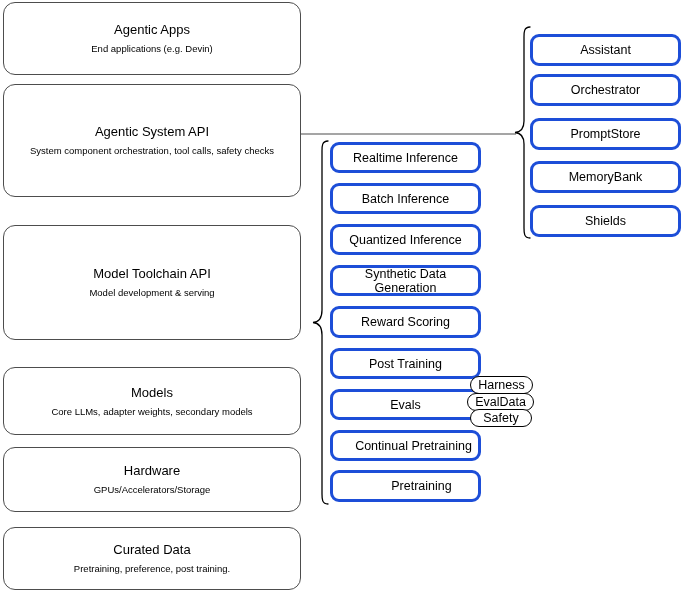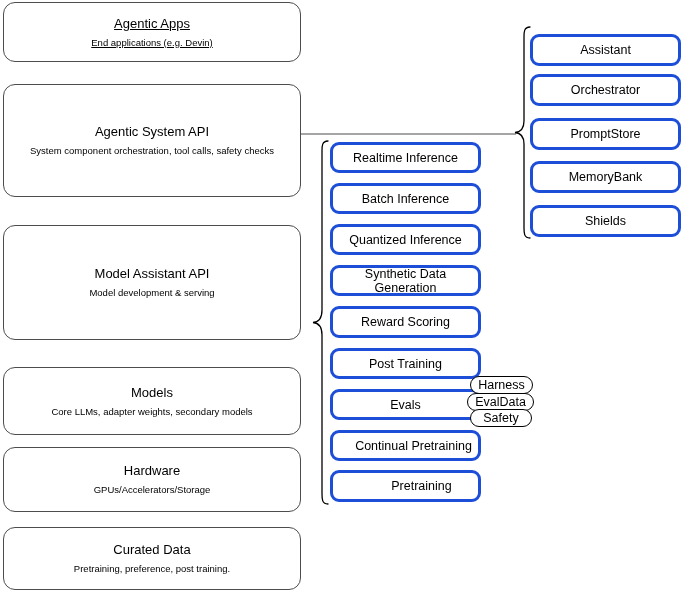--- a/index.html
+++ b/index.html
@@ -26,32 +26,32 @@
 
   .brace{position:absolute;z-index:4;}
   .brace svg{display:block;overflow:visible;}
   .connector{position:absolute;z-index:2;}
 </style>
 </head>
 <body>
 
 <div id="stage">
 
-  <div class="box" style="left:3px;top:2px;width:298px;height:60px;text-decoration:underline;">
+  <div class="box" style="left:3px;top:2px;width:298px;height:73px;">
     <div class="ttl">Agentic Apps</div>
     <div class="sub">End applications (e.g. Devin)</div>
   </div>
 
   <div class="box" style="left:3px;top:84px;width:298px;height:113px;">
     <div class="ttl">Agentic System API</div>
     <div class="sub">System component orchestration, tool calls, safety checks</div>
   </div>
 
   <div class="box" style="left:3px;top:225px;width:298px;height:115px;">
-    <div class="ttl">Model Assistant API</div>
+    <div class="ttl">Model Toolchain API</div>
     <div class="sub">Model development &amp; serving</div>
   </div>
 
   <div class="box" style="left:3px;top:367px;width:298px;height:68px;">
     <div class="ttl">Models</div>
     <div class="sub">Core LLMs, adapter weights, secondary models</div>
   </div>
 
   <div class="box" style="left:3px;top:447px;width:298px;height:65px;">
     <div class="ttl">Hardware</div>

